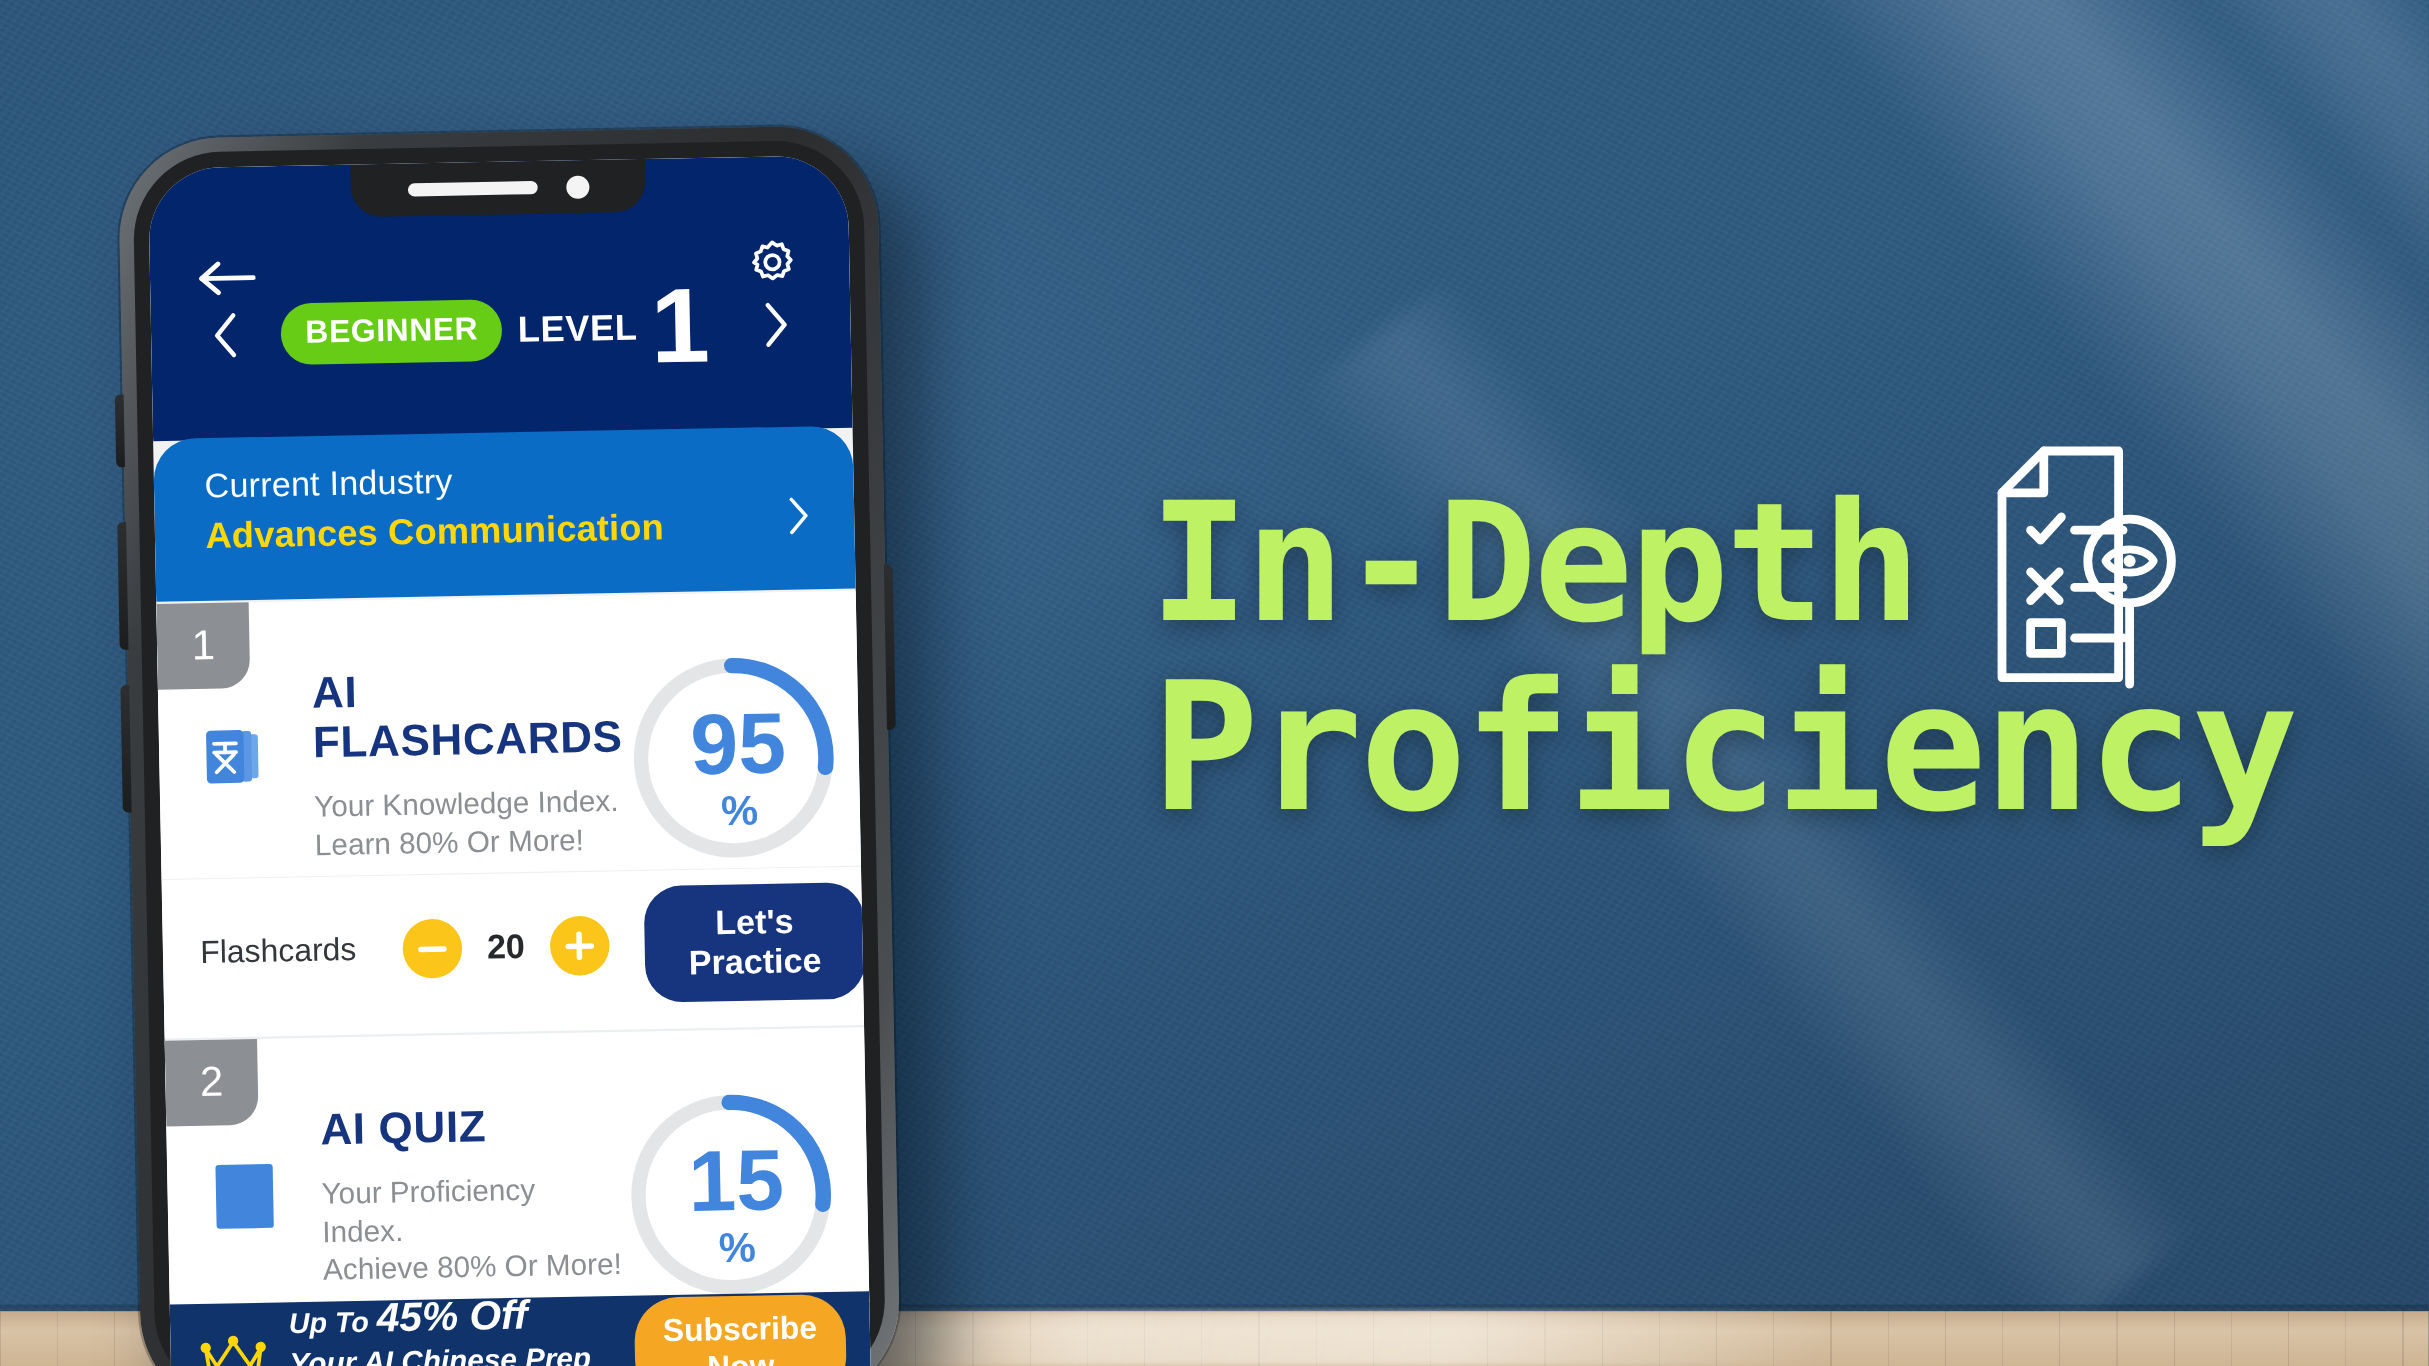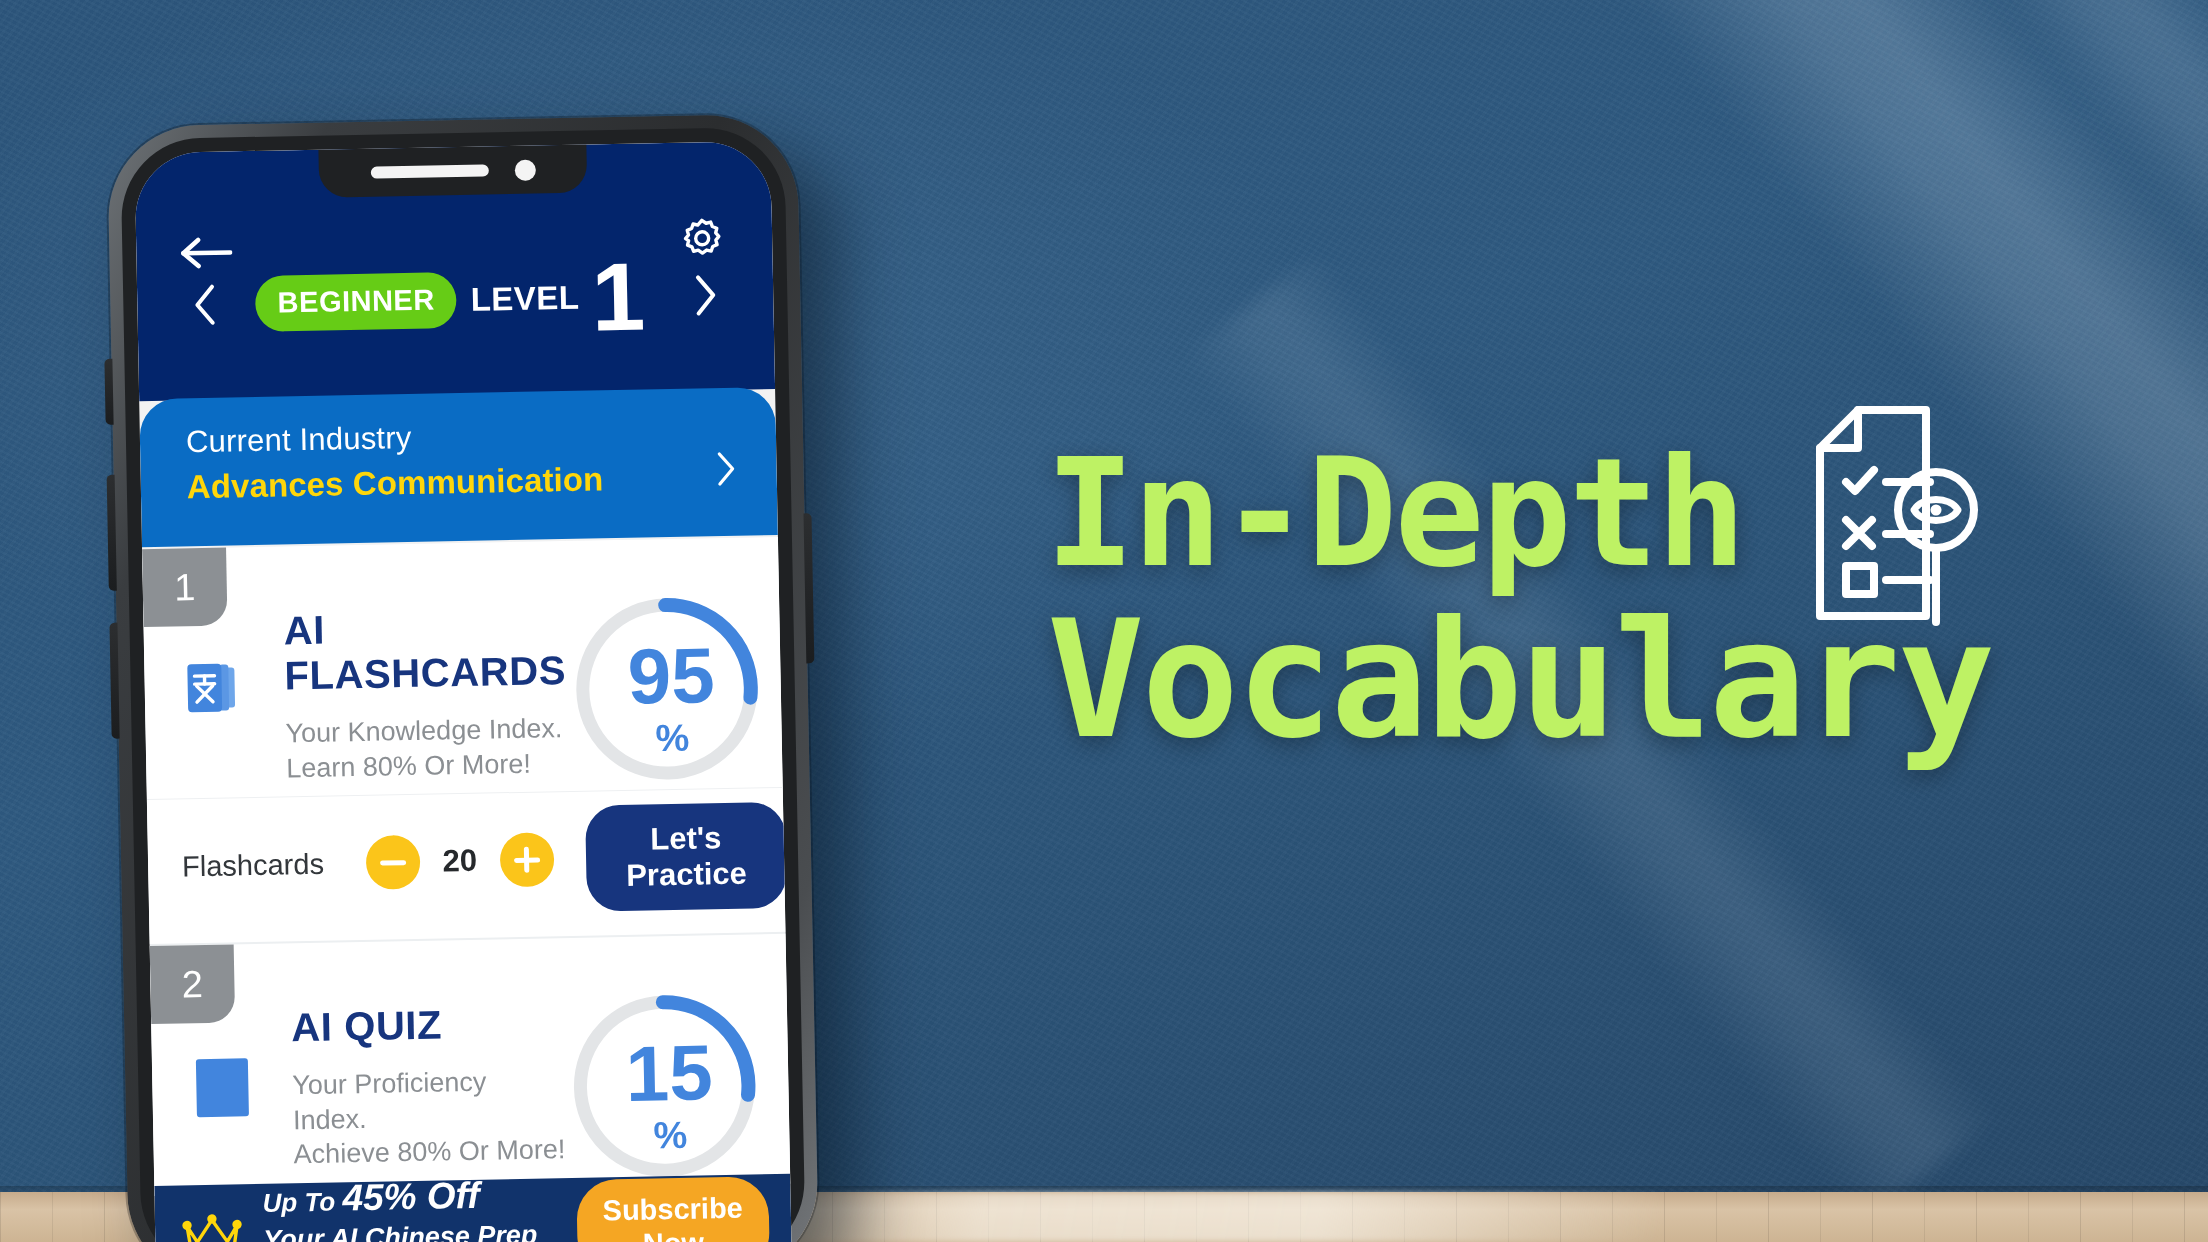--- a/index.html
+++ b/index.html
@@ -237,21 +237,21 @@
   <div class="shaft s2"></div>
   <div class="shaft s3"></div>
   <div class="shaft s4"></div>
   <div class="baseboard"></div>
   <div class="floor"></div>
   <div class="floor-light"></div>
 </div>
 
 <div id="headline">
   <div class="hl-line l1">In-Depth</div>
-  <div class="hl-line l2">Vocabulary</div>
+  <div class="hl-line l2">Proficiency</div>
 </div>
 
 <div id="hero-icon">
   <svg viewBox="0 0 230 240" width="230" height="240" fill="none" stroke="#ffffff" stroke-width="8" stroke-linecap="round" stroke-linejoin="round">
 
     <path d="M62 50 L100 12 L168 12 L168 218 L62 218 Z"></path>
     <path d="M100 12 L100 50 L62 50"></path>
 
     <path d="M88 84 L97 93 L116 72"></path>
     <line x1="128" y1="84" x2="172" y2="84"></line>

